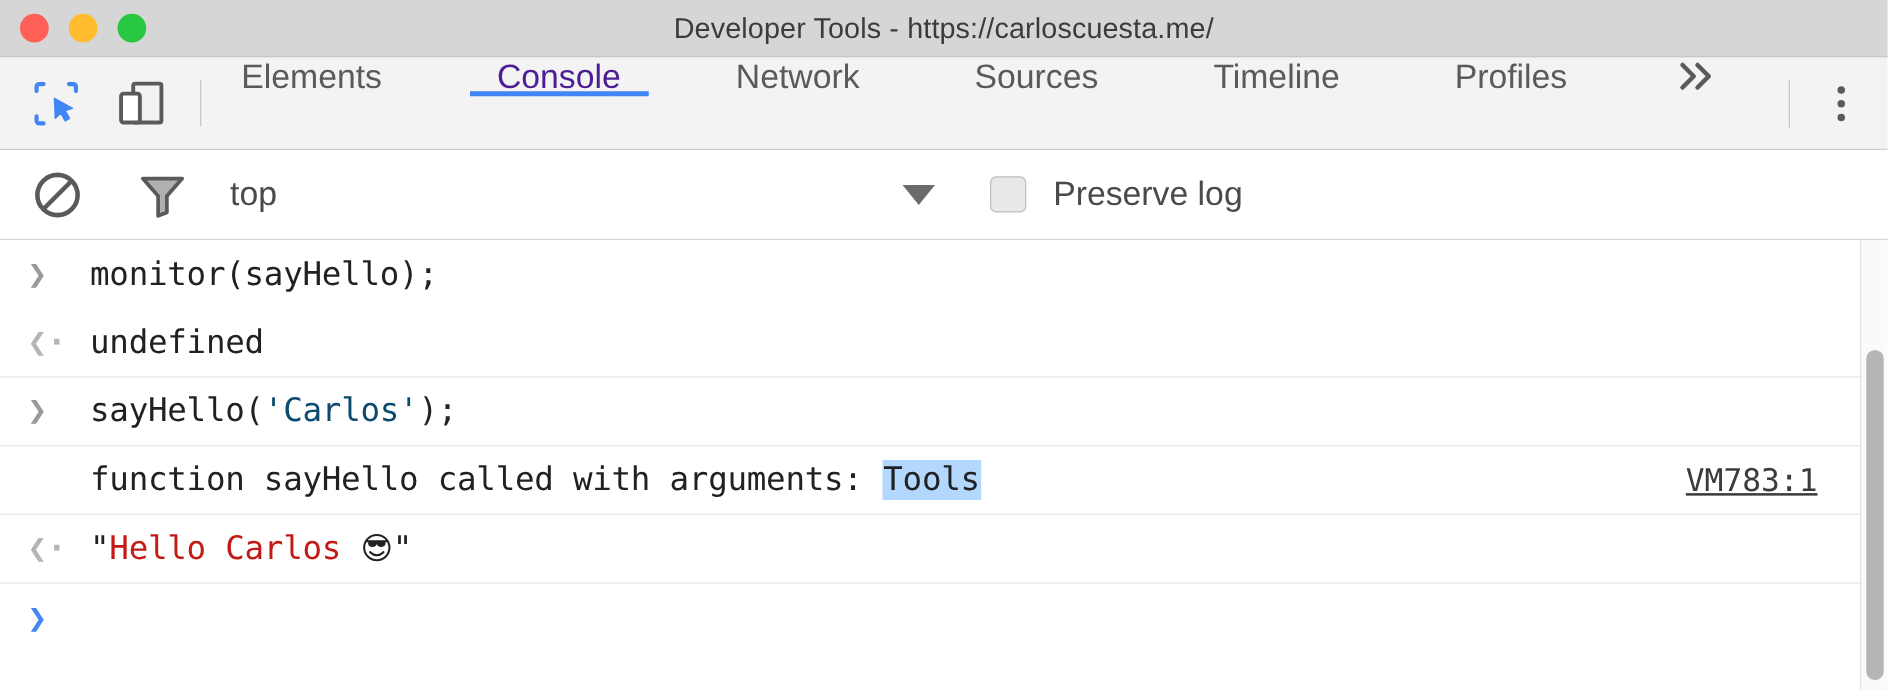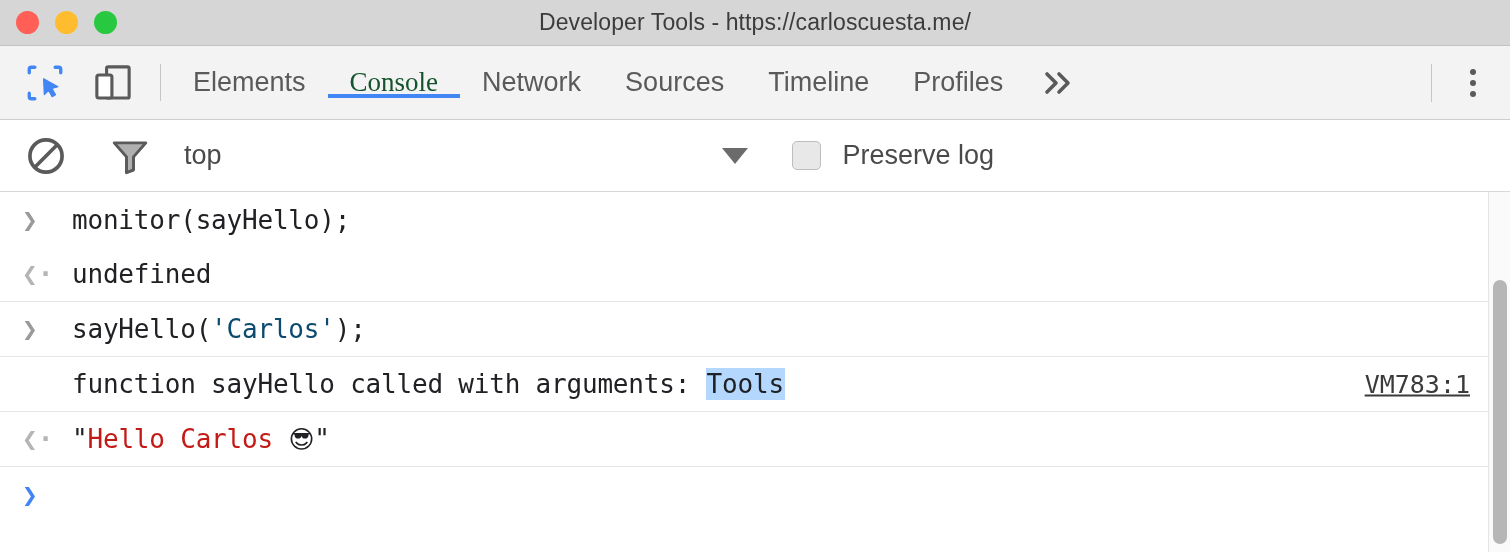--- a/index.html
+++ b/index.html
@@ -88,37 +88,37 @@
     cursor: pointer;
   }
   .tb-divider {
     width: 1px;
     background: #c6c6c6;
     margin: 18px 0 18px 24px;
     align-self: stretch;
   }
   .tabs {
     display: flex;
-    align-items: center;
+    align-items: flex-start;
     margin-left: 10px;
+    gap: 48px;
   }
   .tab {
     display: flex;
     align-items: center;
     padding: 0 22px;
     font-size: 27px;
     color: #5a5a5a;
     cursor: pointer;
     position: relative;
     white-space: nowrap;
     font-family: "Liberation Sans", sans-serif;
   }
   .tab.active {
-    color: #14532d;
-    font-family: Liberation Serif, serif;
+    color: #4c1d95;
   }
   .tab.active::after {
     content: "";
     position: absolute;
     left: 0;
     right: 0;
     bottom: 0;
     height: 4px;
     background: #4285f4;
   }
@@ -267,21 +267,21 @@
     letter-spacing: -0.2px;
   }
   .code .str { color: #0c4a6e; }
   .code .redtxt { color: #c41a16; }
   .hl {
     background: #b3d7fd;
     padding: 1px 1px;
   }
   .vmlink {
     position: absolute;
-    right: 18px;
+    right: 34px;
     top: 50%;
     transform: translateY(-50%);
     font-family: "DejaVu Sans Mono", monospace;
     font-size: 25px;
     color: #3b3b3b;
     text-decoration: underline;
     cursor: pointer;
     white-space: nowrap;
   }
   .emoji {

